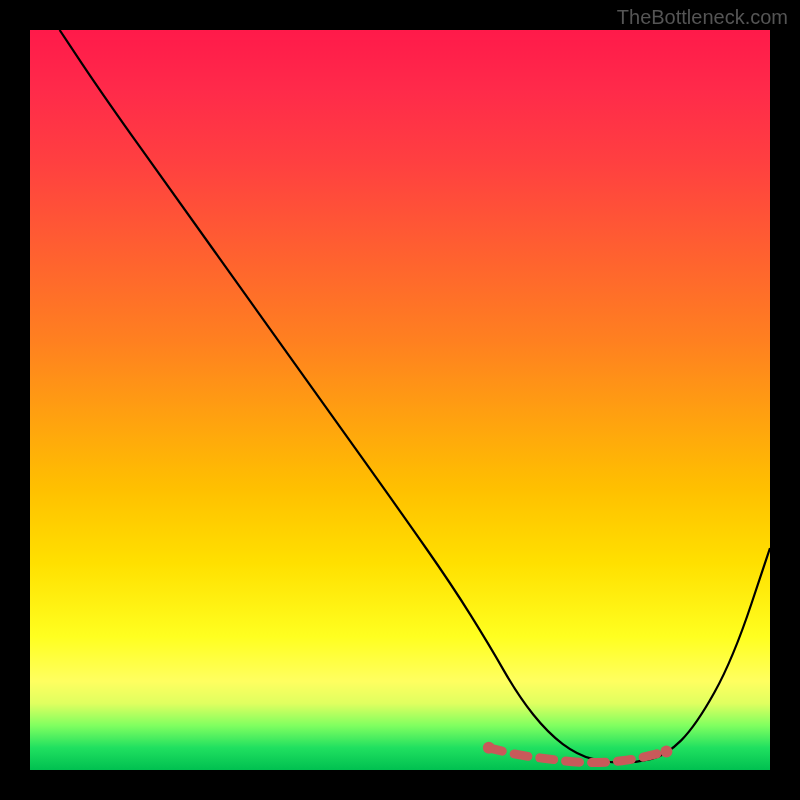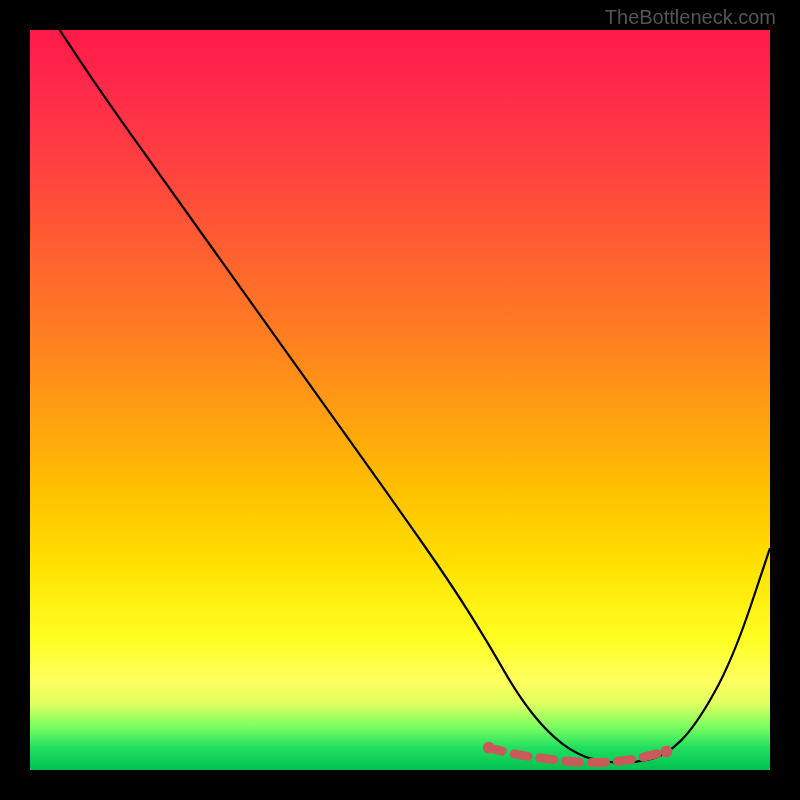--- a/index.html
+++ b/index.html
@@ -7,21 +7,21 @@
     width: 800px;
     height: 800px;
     background: #000;
     position: relative;
     font-family: Arial, sans-serif;
     overflow: hidden;
   }
   .watermark {
     position: absolute;
     top: 6px;
-    right: 24px;
+    right: 12px;
     color: #555;
     font-size: 20px;
     font-weight: 500;
     z-index: 10;
   }
   .plot-area {
     position: absolute;
     left: 30px;
     top: 30px;
     width: 740px;

